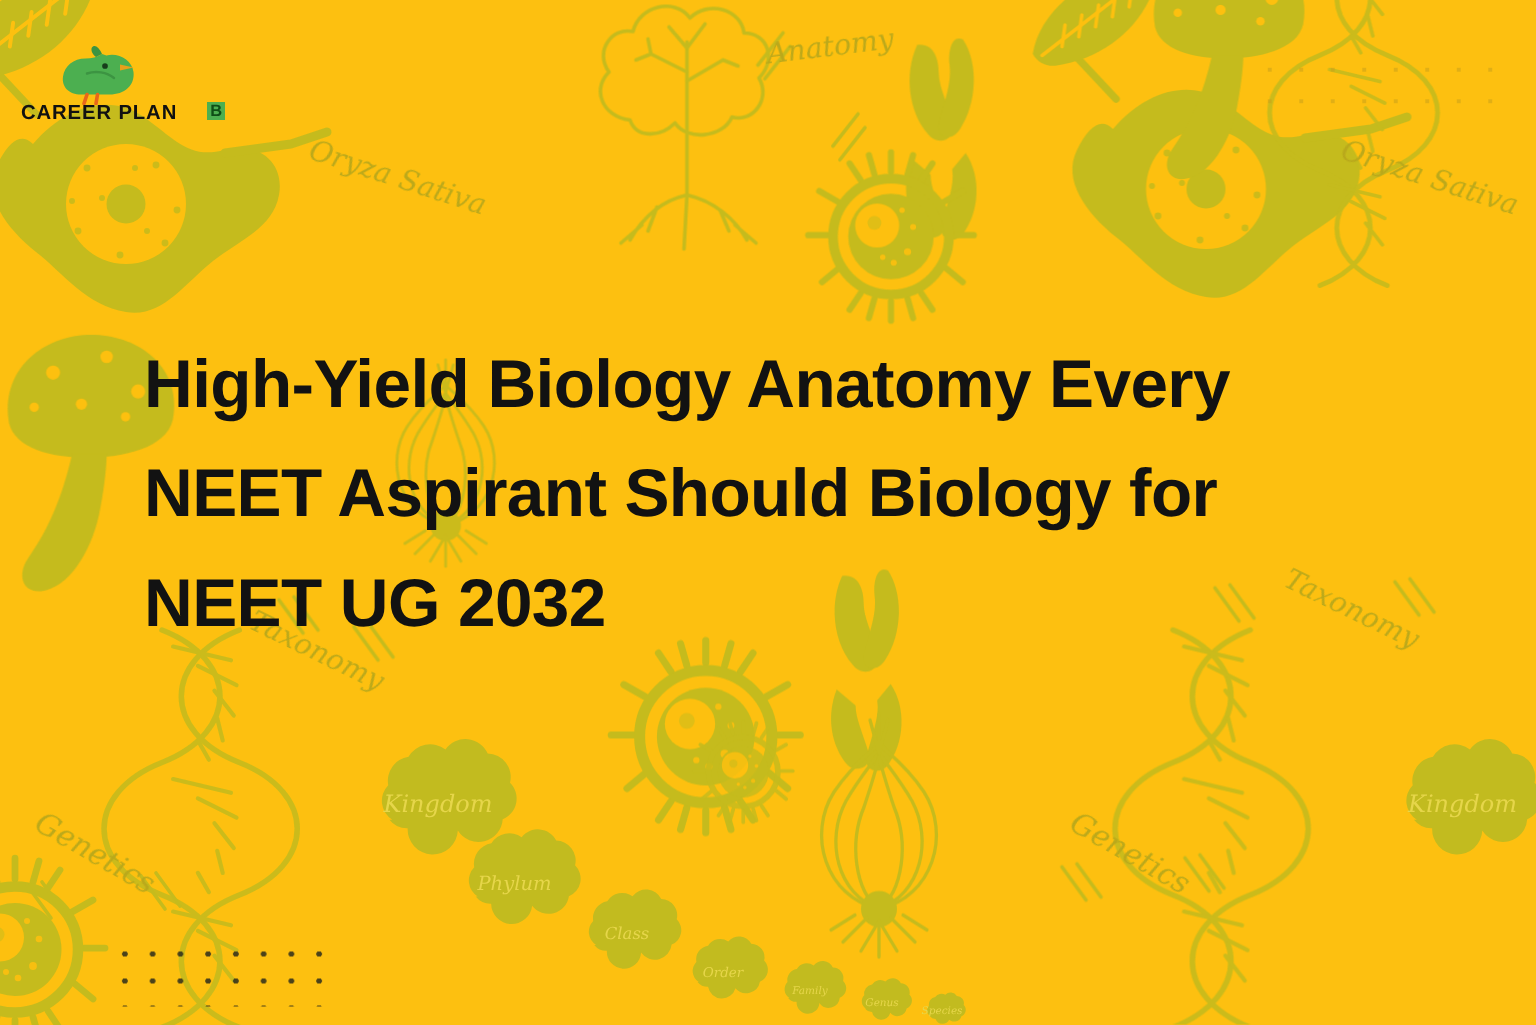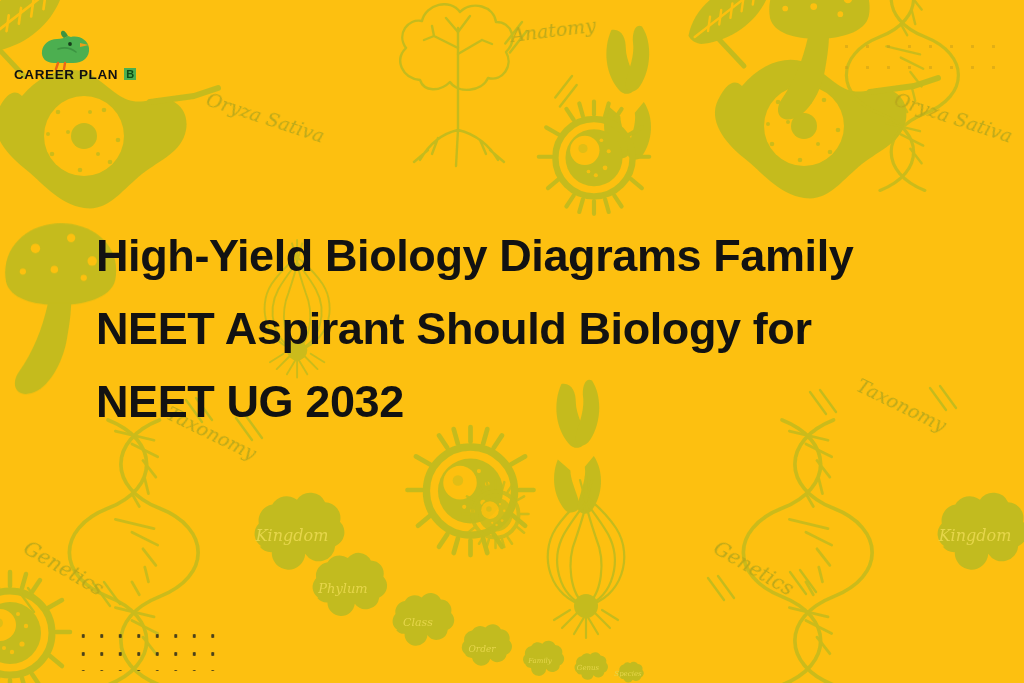--- a/index.html
+++ b/index.html
@@ -69,21 +69,21 @@
     top: 0px;
     width: 54px;
     height: 40px;
   }
   .logo-wordmark {
     position: absolute;
     left: 0px;
     top: 38px;
     display: flex;
     align-items: flex-start;
-    gap: 6px;
+    gap: 20px;
   }
   .logo-text {
     font-family: "Liberation Sans", sans-serif;
     font-weight: 700;
     font-size: 13.5px;
     letter-spacing: 0.6px;
     color: #111111;
     line-height: 1;
     white-space: nowrap;
   }
@@ -492,18 +492,18 @@
       <path d="M20,33 L18,39 M27,33 L26,39" stroke="#E8671A" stroke-width="2.4" stroke-linecap="round"></path>
       <path d="M20,19 C26,17 33,18 38,22" stroke="#3C9442" stroke-width="1.6" fill="none" stroke-linecap="round"></path>
     </svg>
     <div class="logo-wordmark">
       <span class="logo-text">CAREER PLAN</span>
       <span class="logo-badge">B</span>
     </div>
   </div>
 
   <h1 class="headline">
-    <span>High-Yield Biology Diagrams Family</span><br>
+    <span>High-Yield Biology Anatomy Every</span><br>
     <span>NEET Aspirant Should Biology for</span><br>
     <span>NEET UG 2032</span>
   </h1>
 
 </div>
 
 </body></html>

